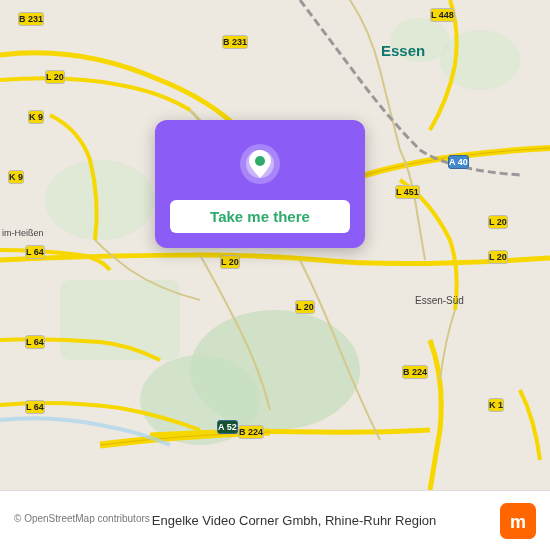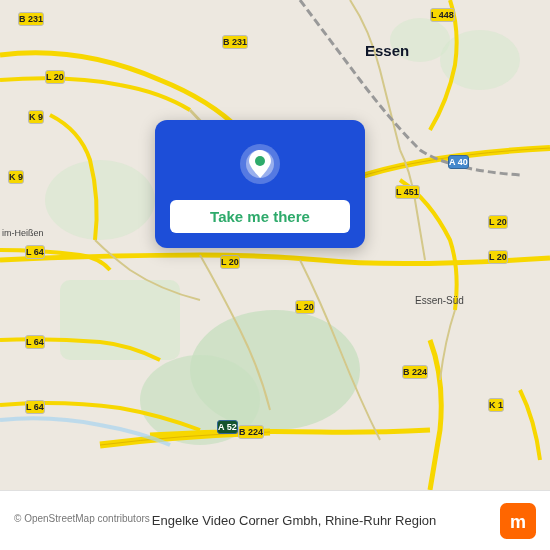--- a/index.html
+++ b/index.html
@@ -24,21 +24,21 @@
       width: 100%;
       height: 100%;
     }
 
     
     #location-card {
       position: absolute;
       top: 120px;
       left: 155px;
       width: 210px;
-      background-color: #1d4ed8;
+      background-color: #8b5cf6;
       border-radius: 12px;
       padding: 20px 15px 15px 15px;
       display: flex;
       flex-direction: column;
       align-items: center;
       box-shadow: 0 4px 16px rgba(0,0,0,0.25);
     }
 
     #location-icon {
       width: 48px;
@@ -111,22 +111,23 @@
       font-weight: bold;
       padding: 1px 0;
       color: #222;
       white-space: nowrap;
     }
 
     .place-label {
       position: absolute;
       font-size: 11px;
       font-weight: bold;
-      color: #0f172a;
+      color: #0f766e;
       white-space: nowrap;
+      margin-left: 16px;
     }
 
     .place-label-small {
       position: absolute;
       font-size: 10px;
       color: #444;
       white-space: nowrap;
     }
   </style>
 </head>

